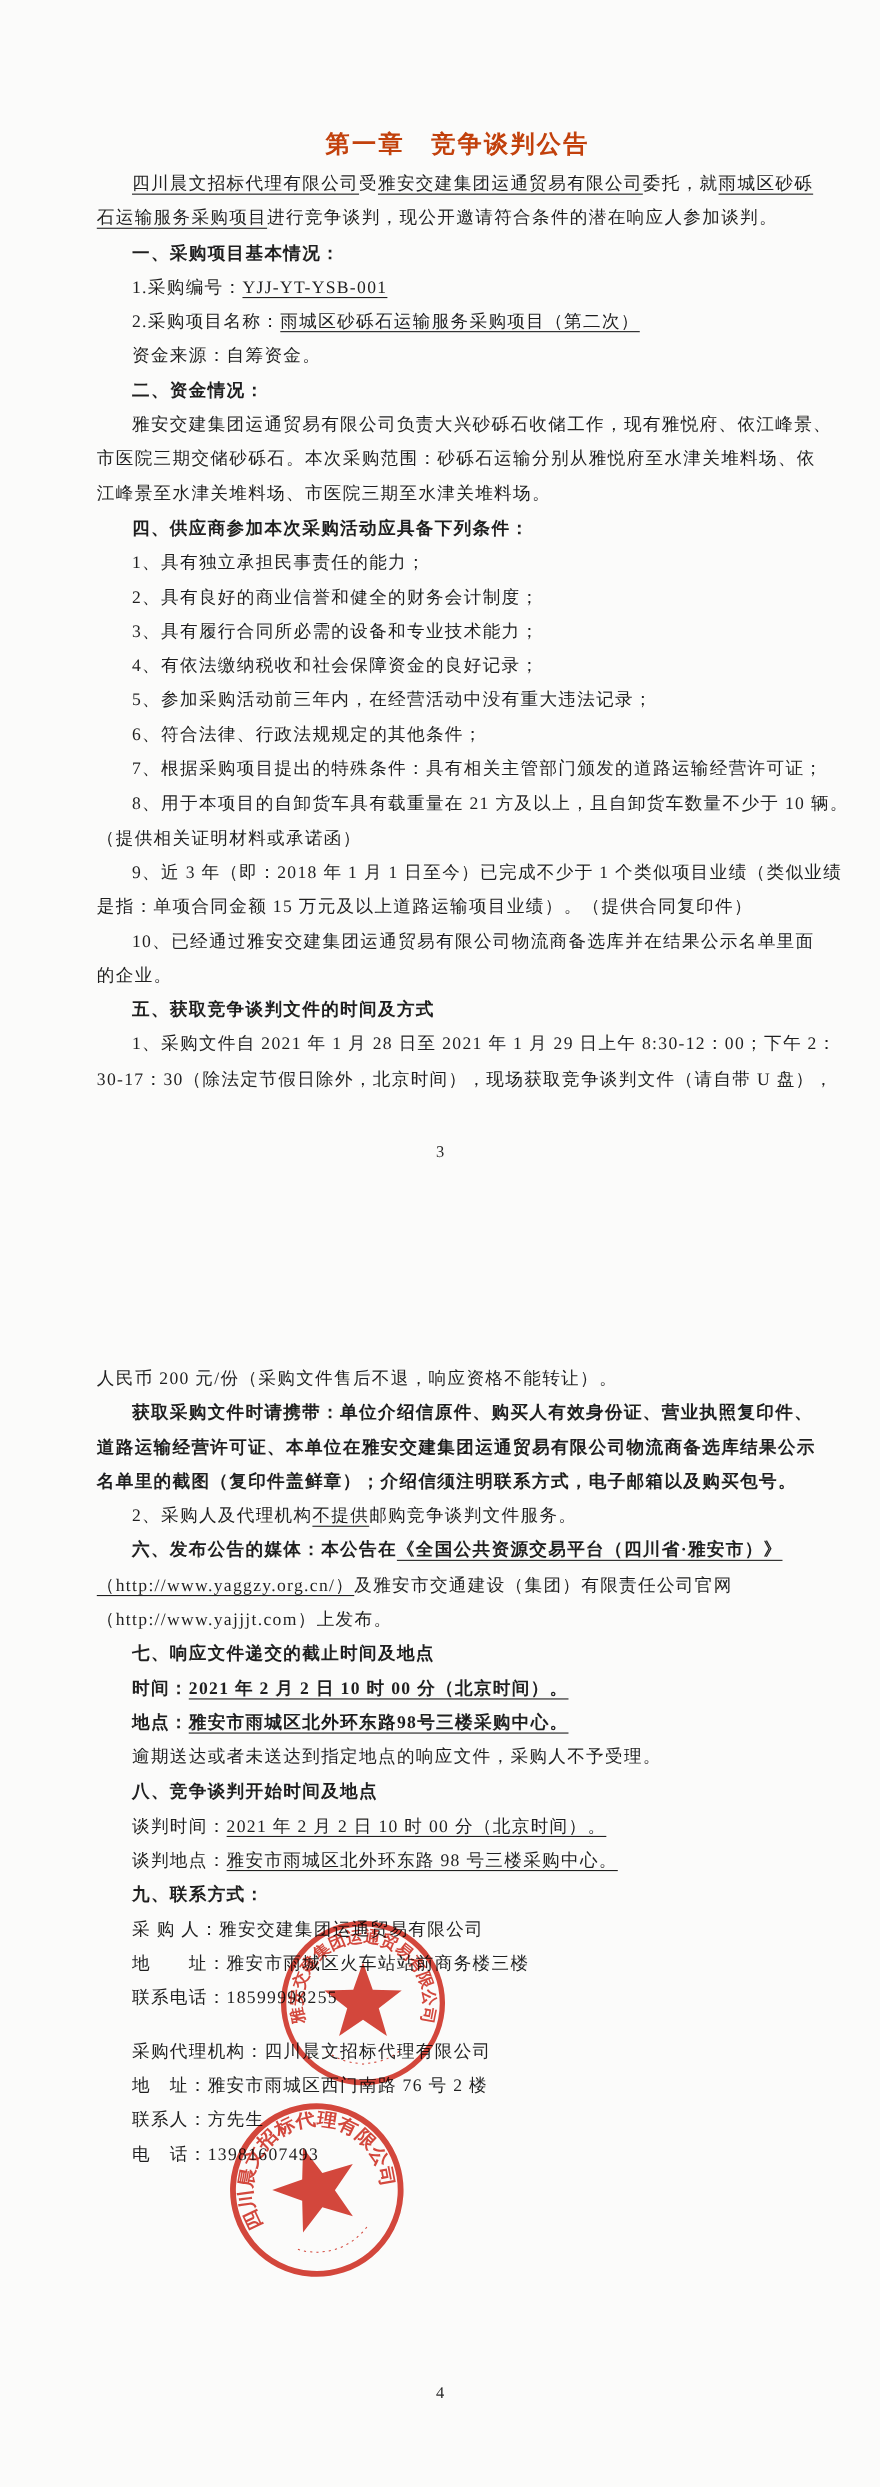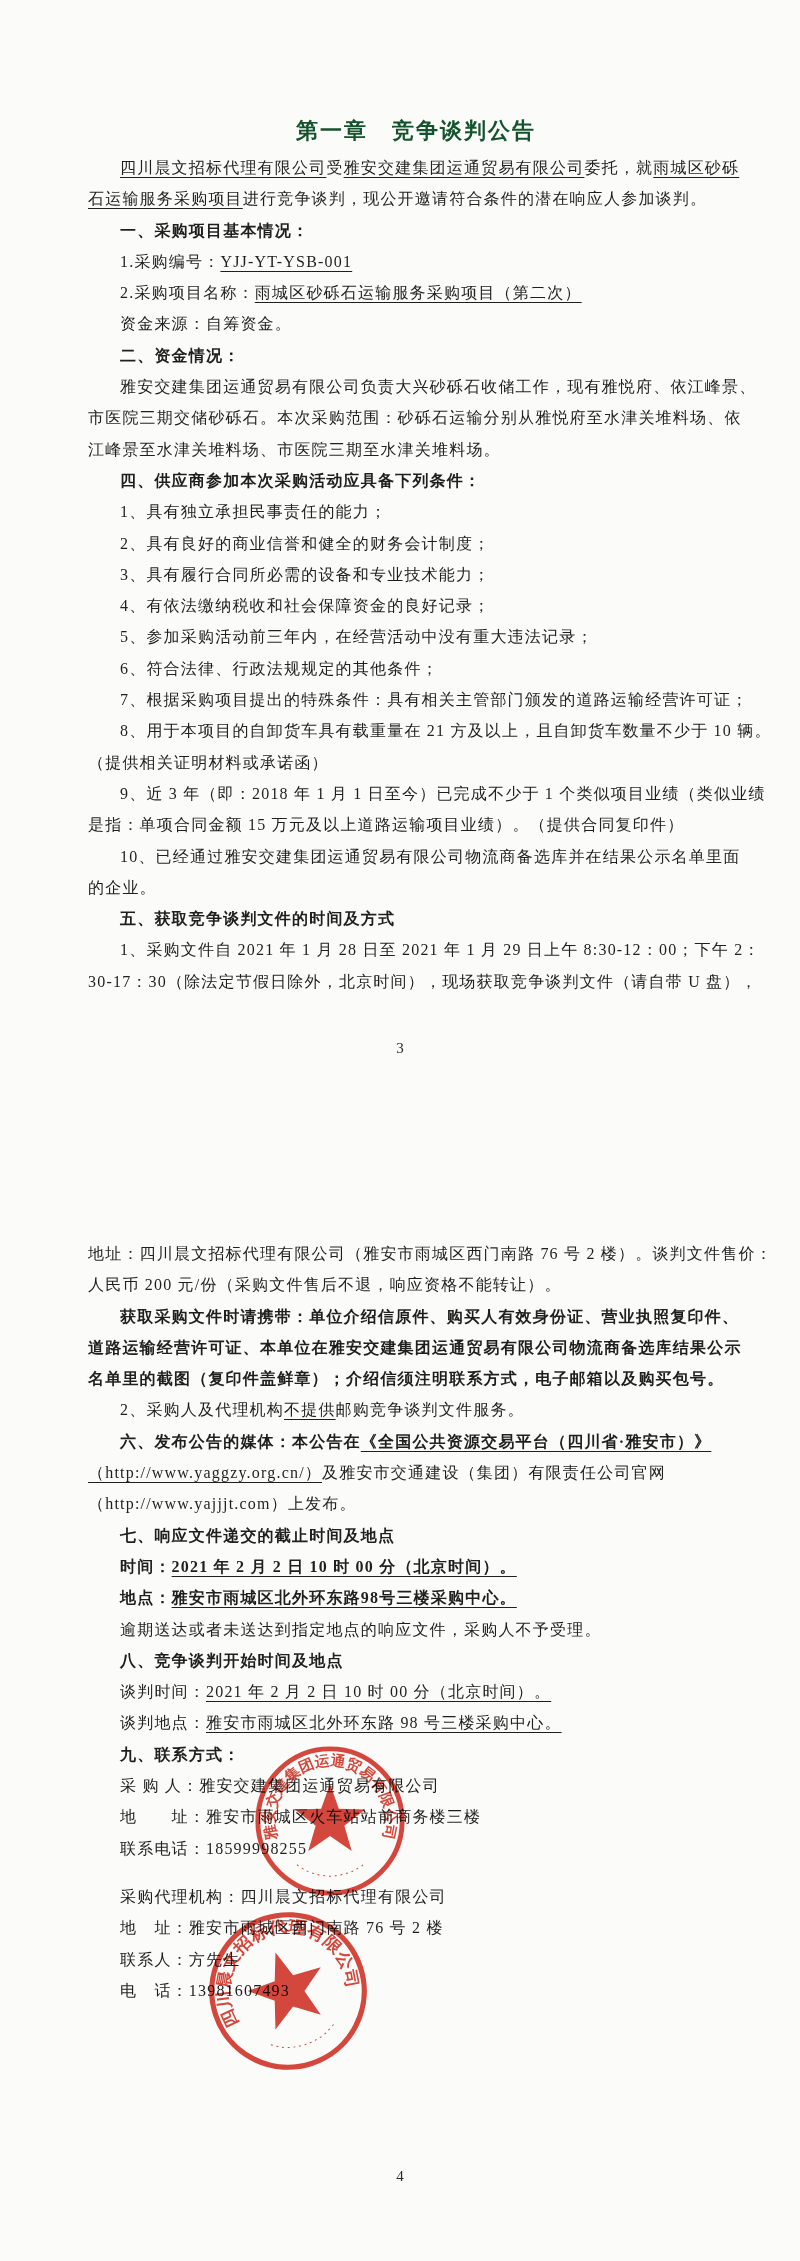--- a/index.html
+++ b/index.html
@@ -7,21 +7,21 @@
     width:800px;height:2261px;position:relative;overflow:hidden;
     background:#fbfbfa;
     font-family:"Liberation Serif","DejaVu Serif",serif;
     color:#1f1f1f;
   }
   .col{position:absolute;left:88px;width:656px}
   #page1{top:110px}
   #page2{top:1238px}
   .title{
     font-size:22px;font-weight:700;text-align:center;
-    height:42px;line-height:42px;letter-spacing:2px;color:#14532d;
+    height:42px;line-height:42px;letter-spacing:2px;color:#c2410c;
   }
   .line{
     font-size:16px;line-height:31.3px;height:31.3px;
     white-space:nowrap;letter-spacing:1.2px;
   }
   .ind{text-indent:32px}
   .b{font-weight:700}
   .u{text-decoration:underline;text-underline-offset:4px;text-decoration-thickness:1px}
   .pagenum{
     position:absolute;left:0;width:800px;text-align:center;
@@ -67,21 +67,20 @@
       <div class="line"><span class="">的企业。</span></div>
       <div class="line ind"><span class="b ">五、获取竞争谈判文件的时间及方式</span></div>
       <div class="line ind"><span class="">1、采购文件自 2021 年 1 月 28 日至 2021 年 1 月 29 日上午 8:30-12：00；下午 2：</span></div>
       <div class="line"><span class="">30-17：30（除法定节假日除外，北京时间），现场获取竞争谈判文件（请自带 U 盘），</span></div>
     </div>
 </div>
 <div id="pagenum3" class="pagenum">3</div>
 
 <div id="page2" class="col">
   <div id="p2lines">
-      <div class="line"><span class="">地址：四川晨文招标代理有限公司（雅安市雨城区西门南路 76 号 2 楼）。谈判文件售价：</span></div>
       <div class="line"><span class="">人民币 200 元/份（采购文件售后不退，响应资格不能转让）。</span></div>
       <div class="line ind"><span class="b ">获取采购文件时请携带：单位介绍信原件、购买人有效身份证、营业执照复印件、</span></div>
       <div class="line"><span class="b ">道路运输经营许可证、本单位在雅安交建集团运通贸易有限公司物流商备选库结果公示</span></div>
       <div class="line"><span class="b ">名单里的截图（复印件盖鲜章）；介绍信须注明联系方式，电子邮箱以及购买包号。</span></div>
       <div class="line ind"><span class="">2、采购人及代理机构</span><span class="u">不提供</span><span class="">邮购竞争谈判文件服务。</span></div>
       <div class="line ind"><span class="b ">六、发布公告的媒体：本公告在</span><span class="b u">《全国公共资源交易平台（四川省·雅安市）》</span></div>
       <div class="line"><span class="u">（http://www.yaggzy.org.cn/）</span><span class="">及雅安市交通建设（集团）有限责任公司官网</span></div>
       <div class="line"><span class="">（http://www.yajjjt.com）上发布。</span></div>
       <div class="line ind"><span class="b ">七、响应文件递交的截止时间及地点</span></div>
       <div class="line ind"><span class="b ">时间：</span><span class="b u">2021 年 2 月 2 日 10 时 00 分（北京时间）。</span></div>

